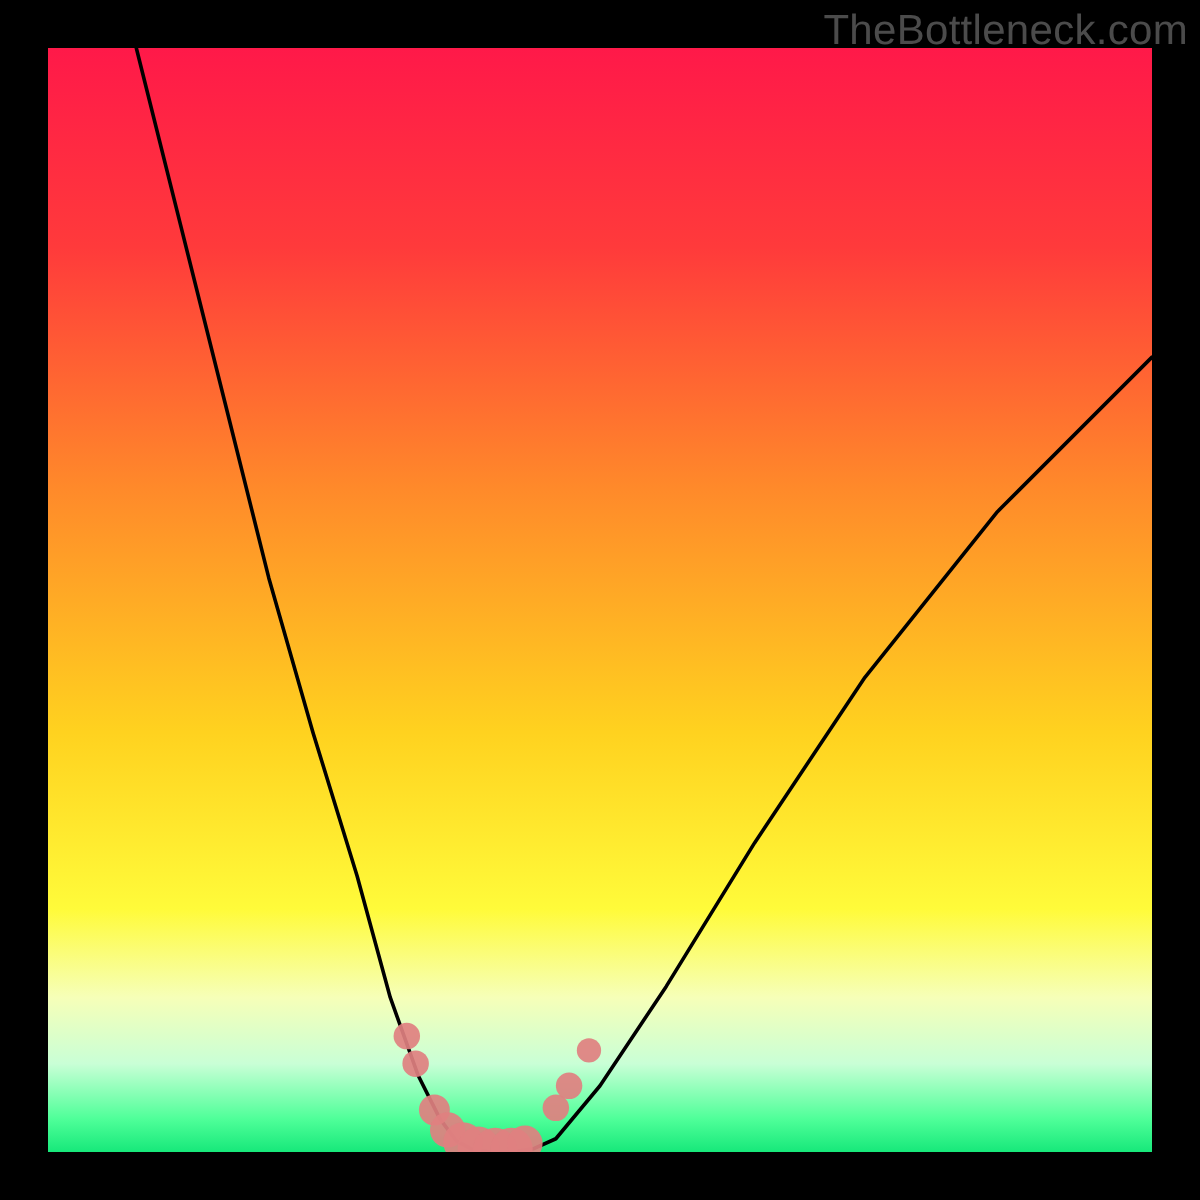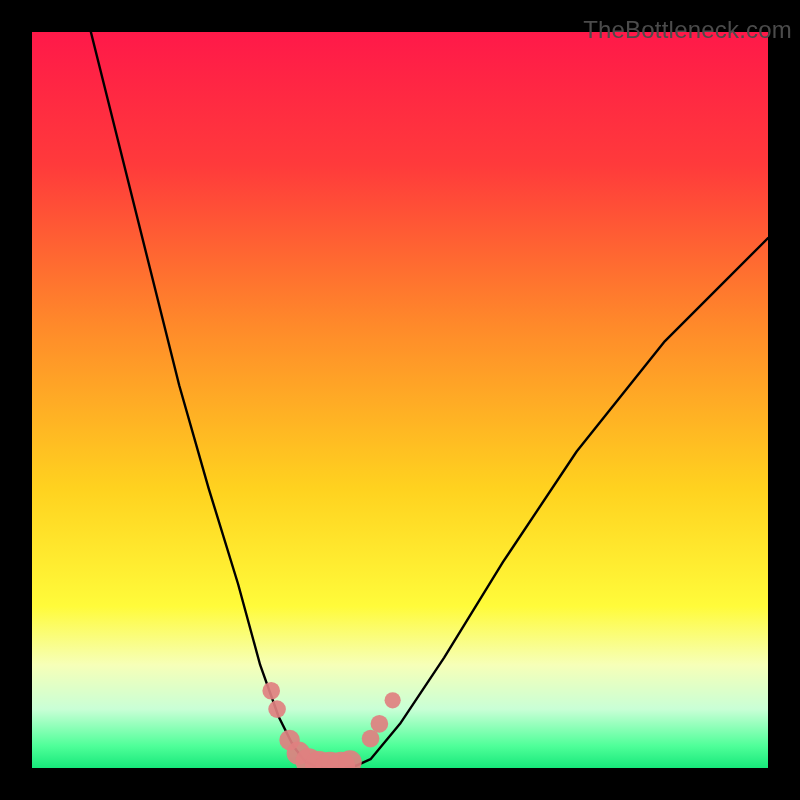--- a/index.html
+++ b/index.html
@@ -20,24 +20,24 @@
   .plot {
     position: absolute;
     left: 32px;
     top: 32px;
     width: 736px;
     height: 736px;
     overflow: hidden;
   }
   .watermark {
     position: absolute;
-    top: 16px;
+    top: 4px;
     right: 8px;
     color: #4b4b4b;
-    font-size: 24px;
+    font-size: 28px;
     font-weight: 500;
     letter-spacing: 0.2px;
     user-select: none;
   }
 </style>
 </head>
 <body>
 
 <div class="frame">
   <div class="plot">

